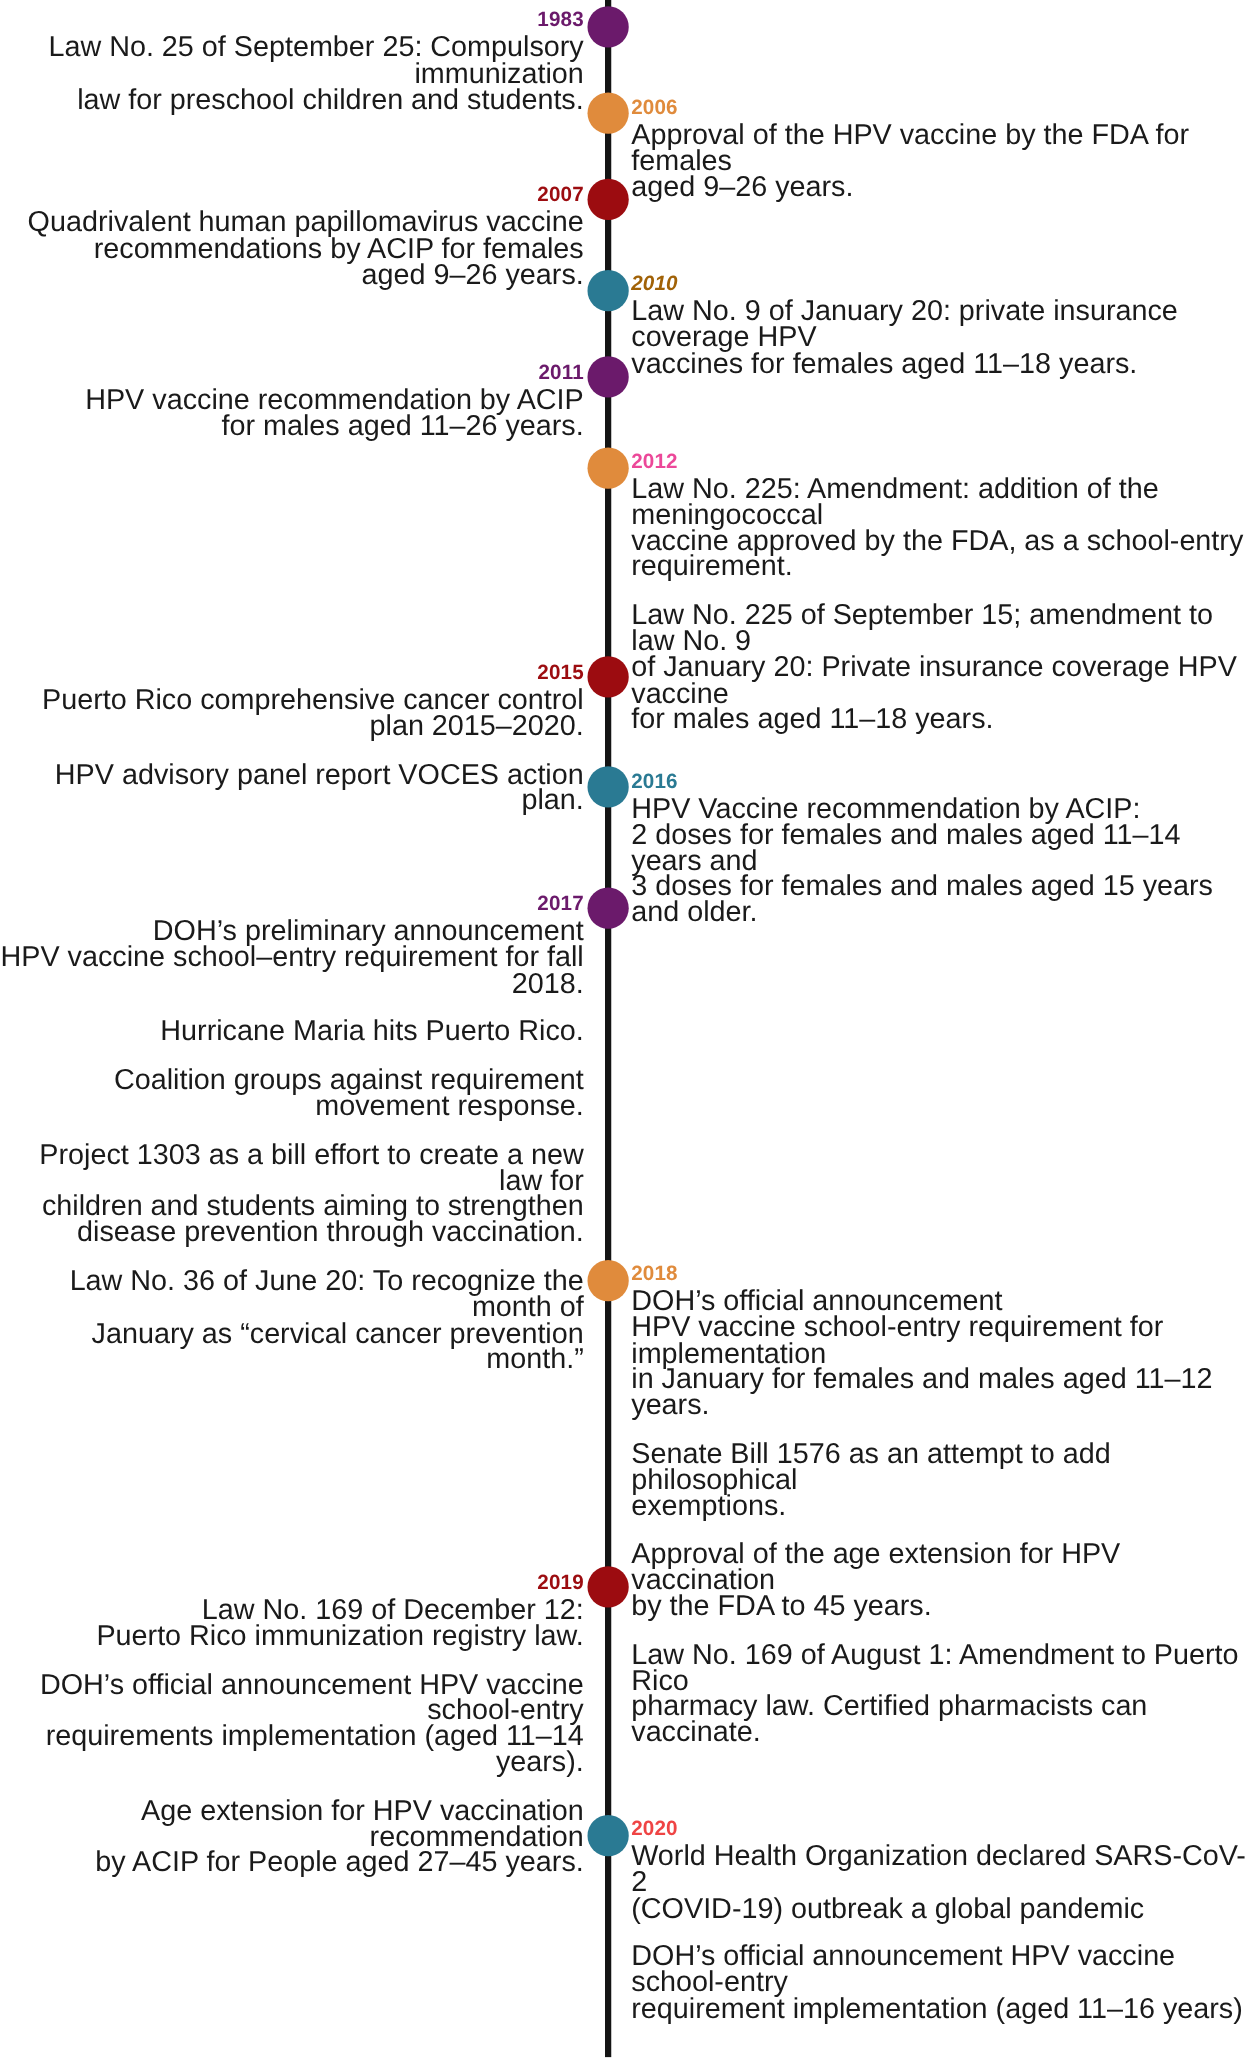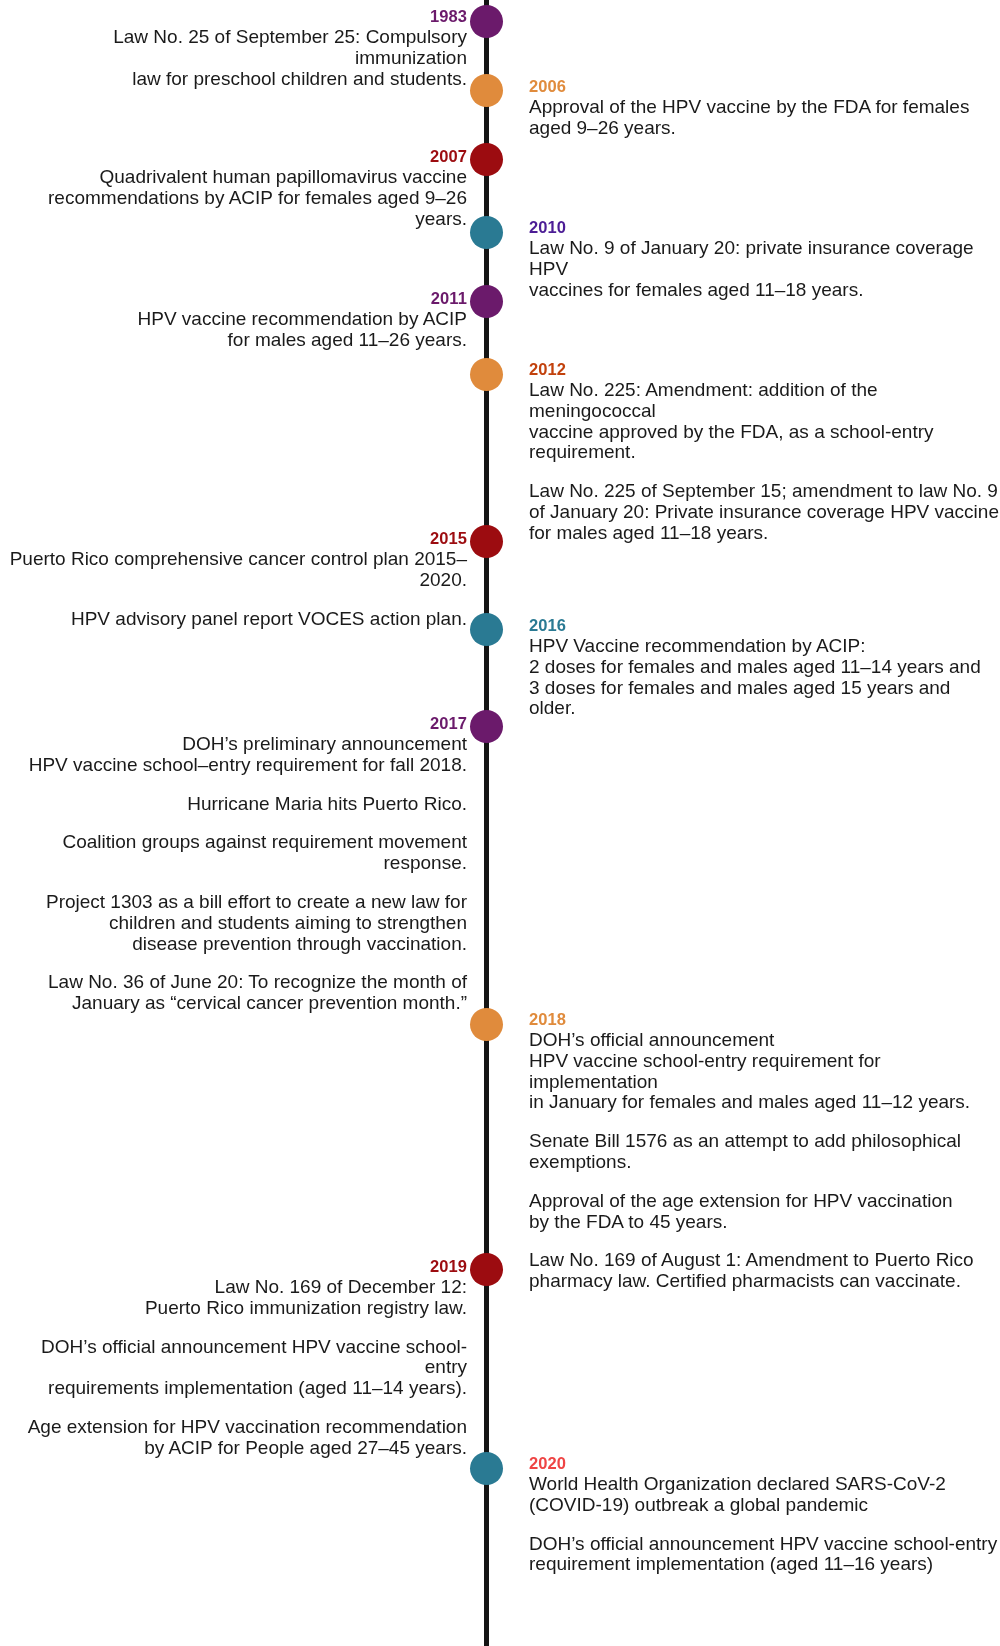--- a/index.html
+++ b/index.html
@@ -47,33 +47,32 @@
     position: absolute;
     z-index: 2;
   }
   .event.left {
     right: 533px;            
     text-align: right;
   }
   .event.right {
     left: 505px;
     text-align: left;
-    margin-left: 24px;
   }
 
   .year {
     font-size: 16.5px;
     font-weight: bold;
     line-height: 20px;
     margin: 0 0 1px 0;
     letter-spacing: 0.1px;
   }
 
   .para {
-    font-size: 19px;
+    font-size: 23px;
     line-height: 20.8px;
     margin: 0;
     white-space: pre-line;
   }
   .para + .para {
     margin-top: 18px;
   }
 
   
   .event.left .para { }
@@ -101,35 +100,35 @@
 
   <div class="node" style="top:143px; background:#9C0C10;"></div>
   <div class="event left" style="top:146px;margin-left:20px;">
     <div class="year" style="color:#9C0C10;">2007</div>
     <p class="para">Quadrivalent human papillomavirus vaccine
 recommendations by ACIP for females aged 9–26 years.</p>
   </div>
 
   <div class="node" style="top:216px; background:#2A7A93;"></div>
   <div class="event right" style="top:217px;">
-    <div class="year" style="color:#4c1d95;">2010</div>
+    <div class="year" style="color:#a16207;font-style:italic;">2010</div>
     <p class="para">Law No. 9 of January 20: private insurance coverage HPV
 vaccines for females aged 11–18 years.</p>
   </div>
 
   <div class="node" style="top:285px; background:#6B1A6B;"></div>
   <div class="event left" style="top:288px;">
     <div class="year" style="color:#6B1A6B;">2011</div>
     <p class="para">HPV vaccine recommendation by ACIP
 for males aged 11–26 years.</p>
   </div>
 
   <div class="node" style="top:358px; background:#E08B3C;"></div>
   <div class="event right" style="top:359px;">
-    <div class="year" style="color:#c2410c;">2012</div>
+    <div class="year" style="color:#ec4899;">2012</div>
     <p class="para">Law No. 225: Amendment: addition of the meningococcal
 vaccine approved by the FDA, as a school-entry
 requirement.</p>
     <p class="para">Law No. 225 of September 15; amendment to law No. 9
  of January 20: Private insurance coverage HPV vaccine
 for males aged 11–18 years.</p>
   </div>
 
   <div class="node" style="top:525px; background:#9C0C10;"></div>
   <div class="event left" style="top:528px;">

